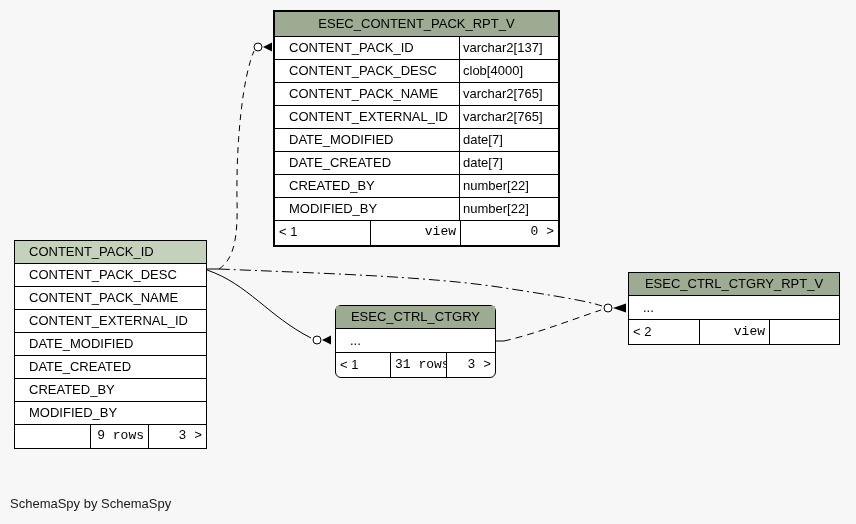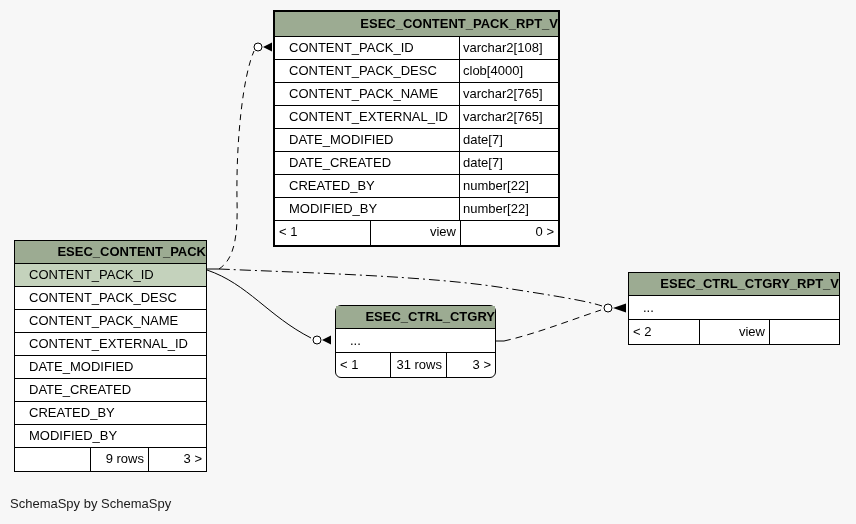--- a/index.html
+++ b/index.html
@@ -22,36 +22,36 @@
   .tbl {
     position: absolute; z-index: 2;
     background: #ffffff;
     border: 1px solid var(--line-color, #000);
     font-size: 13px; color: #000;
   }
   .tbl.strong { border-width: 2px; }
   .title {
     background: var(--header-bg, #9cab92);
     border-bottom: 1px solid var(--line-color, #000);
-    text-align: right; height: 23px; line-height: 22px;
-    white-space: nowrap; overflow: hidden; font-weight: bold;
+    text-align: center; height: 23px; line-height: 22px;
+    white-space: nowrap; overflow: hidden;
   }
   .strong .title { height: 25px; line-height: 24px; }
   .row {
     display: flex; height: 23px; line-height: 22px;
     border-bottom: 1px solid var(--line-color, #000);
     white-space: nowrap; overflow: hidden;
   }
   .row .cname { flex: 1; padding: 0 14px; overflow: hidden; }
   .row .ctype { width: 99px; border-left: 1px solid var(--line-color, #000); padding: 0 3px; }
   .row.key { background: var(--key-bg, #c4d2bc); }
   .foot { display: flex; height: 23px; line-height: 22px; white-space: nowrap; }
   .strong .foot { height: 24px; }
   .foot span { display: block; padding: 0 4px; overflow: hidden; }
-  .foot .f2, .foot .f3 { border-left: 1px solid var(--line-color, #000); text-align: right; }
+  .foot .f2, .foot .f3 { border-left: 1px solid var(--line-color, #000); text-align: right; font-family: Liberation Mono, monospace; }
   .foot .f3 { flex: 1; }
 
   .t0 { left: 273px; top: 10px;  width: 287px; }
   .t0 .f1 { width: 95px; } .t0 .f2 { width: 90px; }
   .t1 { left: 14px;  top: 240px; width: 193px; }
   .t1 .f1 { width: 75px; } .t1 .f2 { width: 58px; }
   .t2 { left: 335px; top: 305px; width: 161px; border-radius: 6px; }
   .t2 .row, .t2 .foot, .t3 .row, .t3 .foot { height: 24px; line-height: 23px; }
   .t2 .f1 { width: 54px; } .t2 .f2 { width: 56px; }
   .t3 { left: 628px; top: 272px; width: 212px; }
@@ -84,21 +84,21 @@
     <line x1="496" y1="341" x2="504" y2="341"></line>
     <path class="dashD" d="M 504,341 C 535,334 568,321 601,310"></path>
     <circle cx="608" cy="308" r="4"></circle>
     <polygon points="613,308 626,303.5 626,312.5"></polygon>
   </svg>
 
   <div class="tbl t0 strong">
     <div class="title">ESEC_CONTENT_PACK_RPT_V</div>
     <div class="row">
       <span class="cname">CONTENT_PACK_ID</span>
-      <span class="ctype">varchar2[108]</span>
+      <span class="ctype">varchar2[137]</span>
     </div>
     <div class="row">
       <span class="cname">CONTENT_PACK_DESC</span>
       <span class="ctype">clob[4000]</span>
     </div>
     <div class="row">
       <span class="cname">CONTENT_PACK_NAME</span>
       <span class="ctype">varchar2[765]</span>
     </div>
     <div class="row">
@@ -122,21 +122,20 @@
       <span class="ctype">number[22]</span>
     </div>
     <div class="foot">
       <span class="f1">&lt; 1</span>
       <span class="f2">view</span>
       <span class="f3">0 &gt;</span>
     </div>
   </div>
 
   <div class="tbl t1">
-    <div class="title">ESEC_CONTENT_PACK</div>
     <div class="row key">
       <span class="cname">CONTENT_PACK_ID</span>
     </div>
     <div class="row">
       <span class="cname">CONTENT_PACK_DESC</span>
     </div>
     <div class="row">
       <span class="cname">CONTENT_PACK_NAME</span>
     </div>
     <div class="row">

